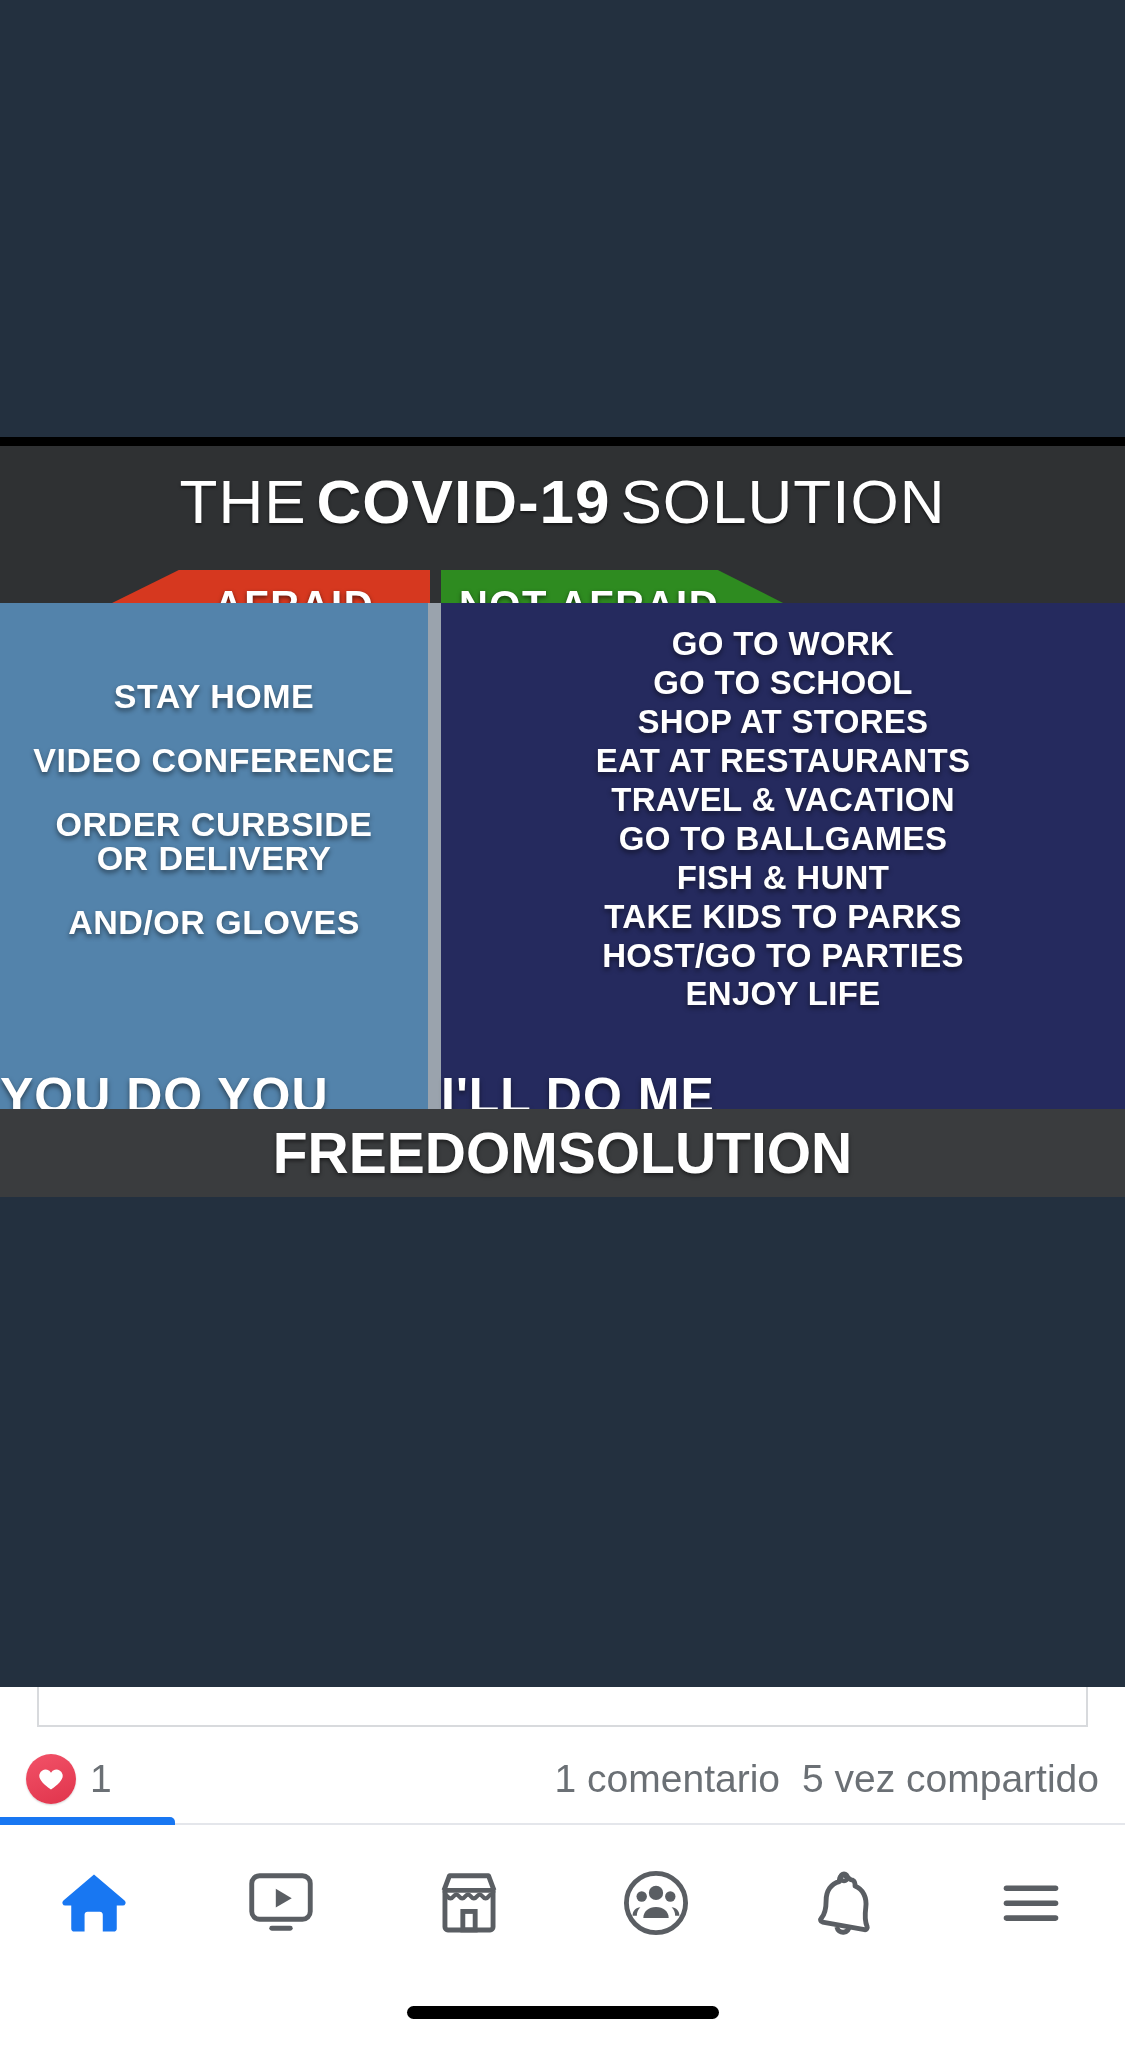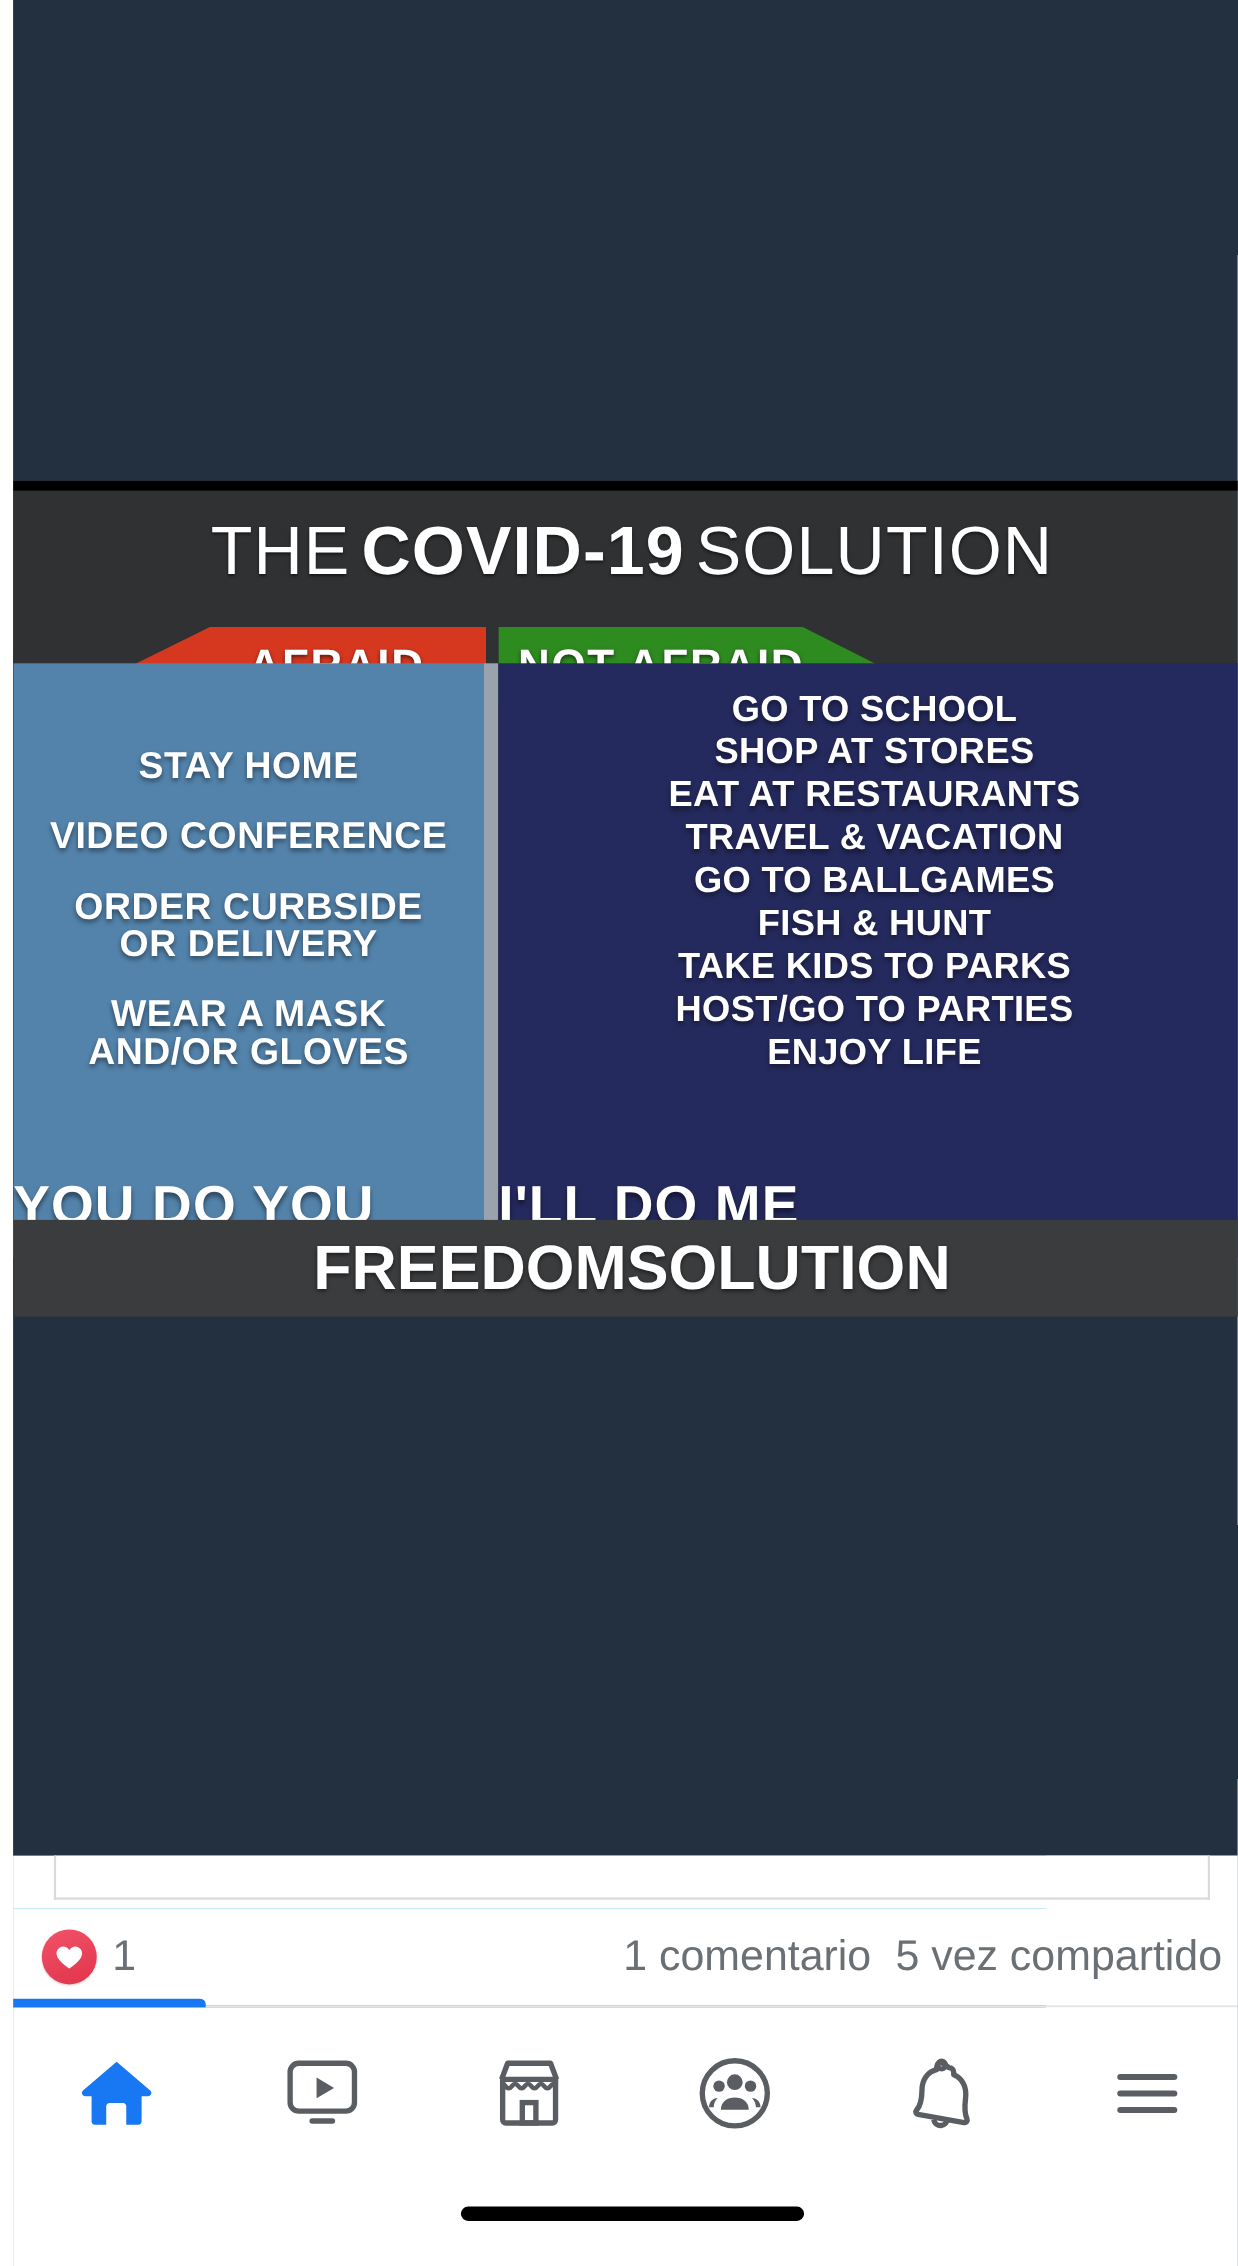--- a/index.html
+++ b/index.html
@@ -1,19 +1,19 @@
 <!DOCTYPE html>
 <html><head>
 <meta charset="utf-8">
 <style>
   * { margin:0; padding:0; box-sizing:border-box; }
   html,body { width:1125px; height:2060px; background:#ffffff;
     font-family:"Liberation Sans","DejaVu Sans",sans-serif; overflow:hidden; }
 
-  #screen { position:relative; width:939px; height:2060px; background:#0ea5e9;margin-left:12px; }
+  #screen { position:relative; width:939px; height:2060px; background:#404040; }
 
   
   .post-media { position:absolute; left:0; top:0; width:1125px; height:1687px;
     background:#23303f; overflow:hidden; }
 
   
   .meme { position:absolute; left:0; top:437px; width:1125px; height:760px;
     background:#2f3133; overflow:hidden; }
 
   .meme-topline { position:absolute; left:0; top:0; width:100%; height:9px; background:#000; }
@@ -132,31 +132,31 @@
               <span>STAY HOME</span>
             </div>
             <div class="li">
               <span>VIDEO CONFERENCE</span>
             </div>
             <div class="li">
               <span>ORDER CURBSIDE</span>
               <span class="l2">OR DELIVERY</span>
             </div>
             <div class="li">
-              <span>WEAR A MASK</span>
               <span class="l2">AND/OR GLOVES</span>
             </div>
           </div>
           <div class="tagline">YOU DO YOU</div>
         </div>
 
         <div class="divider"></div>
 
         <div class="panel panel-right">
           <div class="p-list right-list">
+            <div>GO TO WORK</div>
             <div>GO TO SCHOOL</div>
             <div>SHOP AT STORES</div>
             <div>EAT AT RESTAURANTS</div>
             <div>TRAVEL &amp; VACATION</div>
             <div>GO TO BALLGAMES</div>
             <div>FISH &amp; HUNT</div>
             <div>TAKE KIDS TO PARKS</div>
             <div>HOST/GO TO PARTIES</div>
             <div>ENJOY LIFE</div>
           </div>

